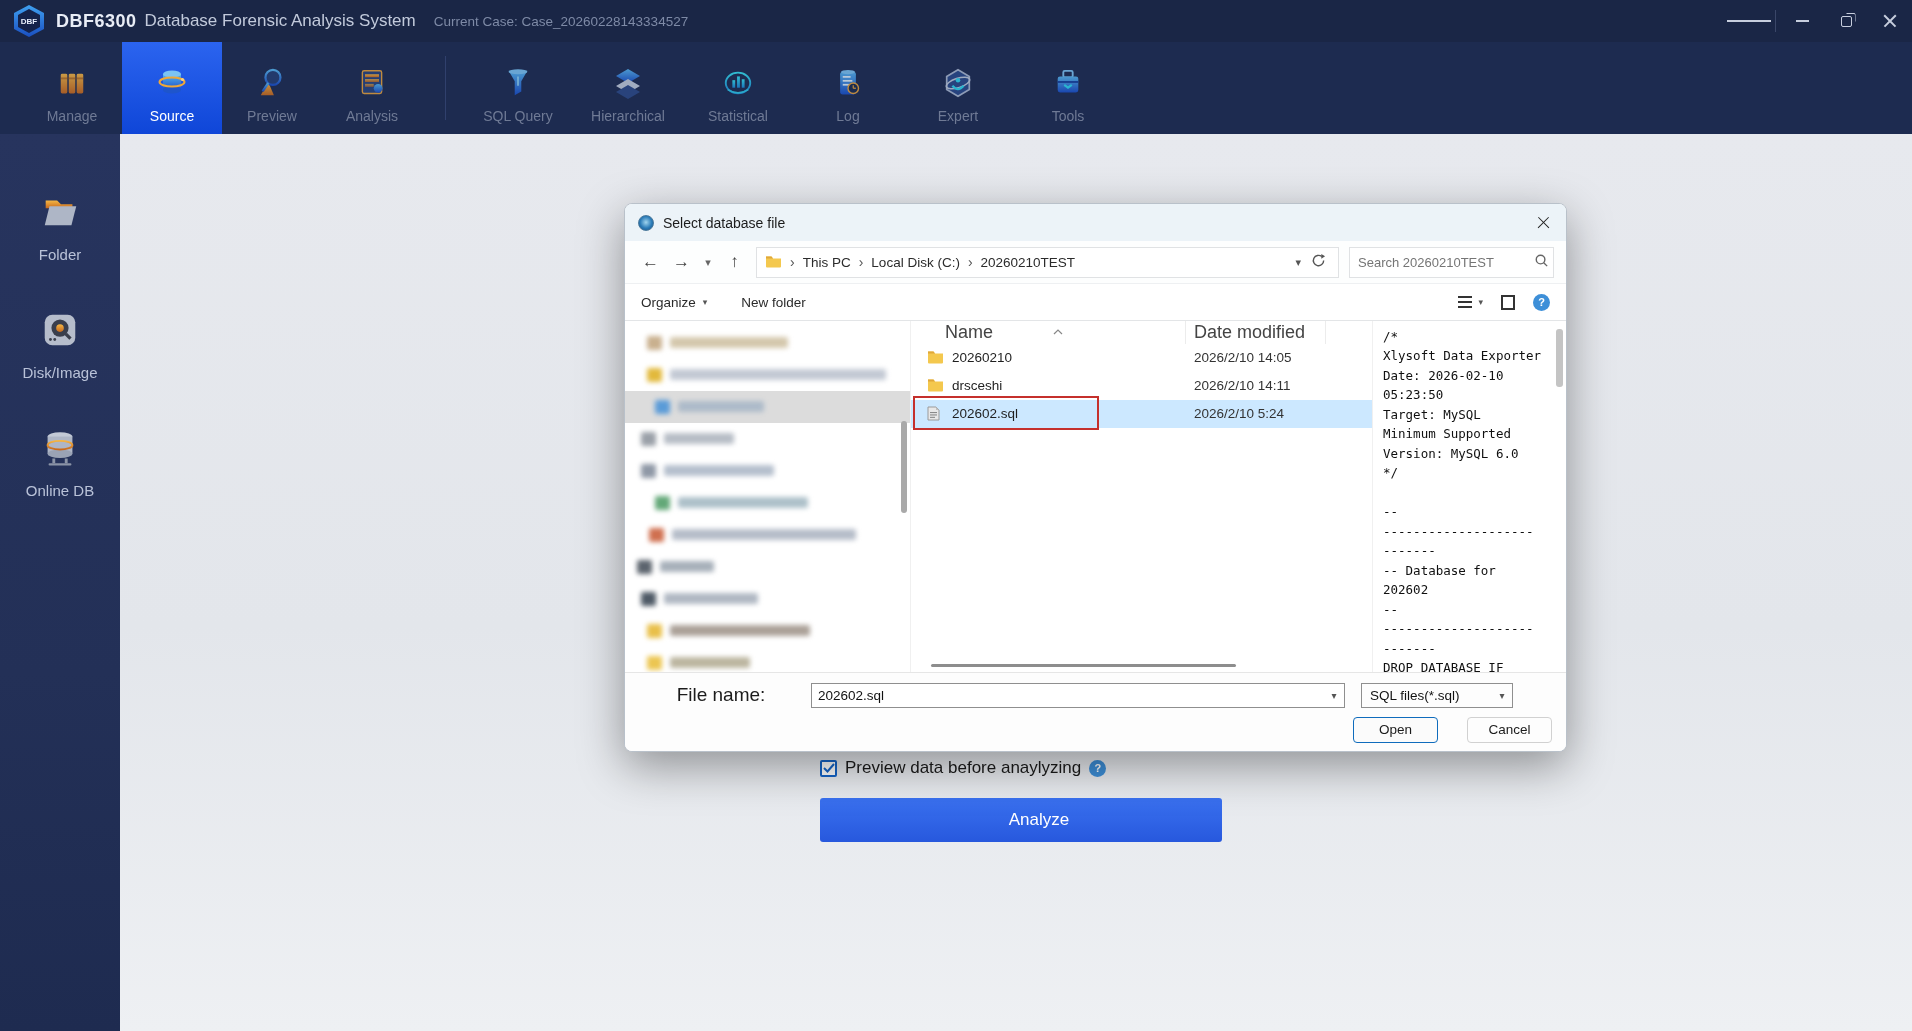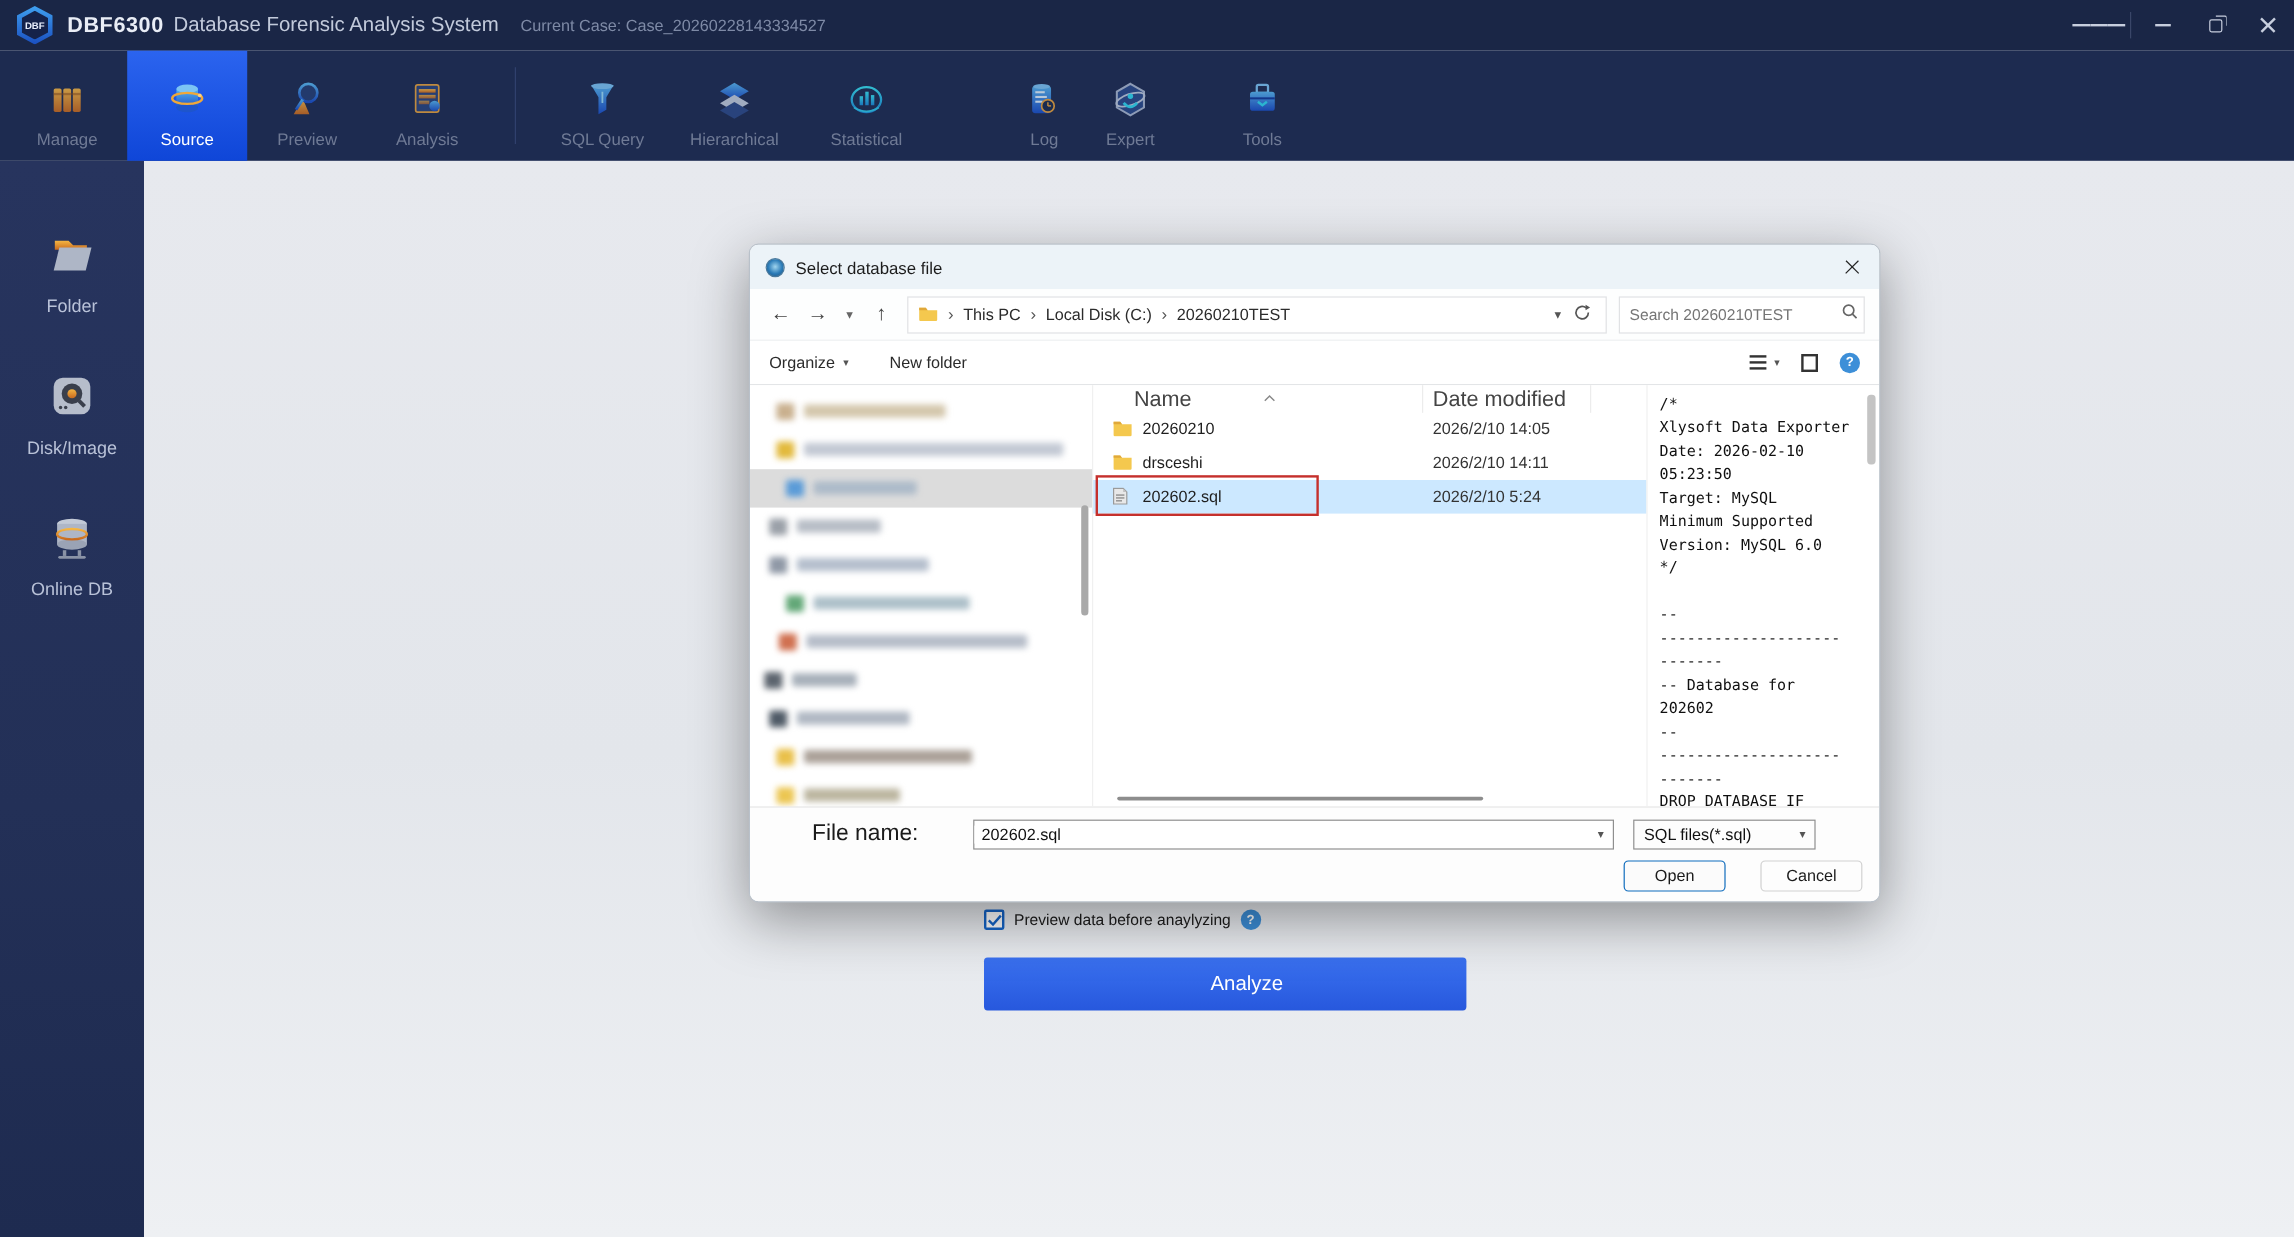--- a/index.html
+++ b/index.html
@@ -25,21 +25,21 @@
   .min-bar { width:13px; height:2px; background:#c7cede; }
   .max-sq { width:11px; height:11px; border:1.5px solid #c7cede; border-radius:2px; position:relative; }
   .max-sq::before { content:""; position:absolute; left:2px; top:-4px; width:10px; height:10px;
     border:1.5px solid #c7cede; border-radius:2px; clip-path:polygon(25% 0,100% 0,100% 75%,75% 75%,75% 25%,25% 25%); }
   .x-icon { position:relative; width:14px; height:14px; }
   .x-icon::before,.x-icon::after { content:""; position:absolute; left:-1px; top:6px; width:16px; height:1.6px; background:#c7cede; }
   .x-icon::before { transform:rotate(45deg);} .x-icon::after{ transform:rotate(-45deg);}
 
   
   .ribbon { position:absolute; left:0; top:42px; width:1912px; height:92px;
-    background:#1d2b50; display:flex; padding-left:6px; z-index:9; }
+    background:#1d2b50; display:flex; padding-left:22px; z-index:9; }
   .tab { width:100px; height:92px; display:flex; flex-direction:column; align-items:center;
     justify-content:flex-end; padding-bottom:10px; cursor:pointer; position:relative; }
   .tab .ticon { height:44px; display:flex; align-items:flex-end; justify-content:center; margin-bottom:8px; opacity:.8; }
   .tab .tlabel { font-size:14px; color:#6f7a95; }
   .tab.active { background:linear-gradient(180deg,#2b64ef 0%,#0f46d8 100%); }
   .tab.active .tlabel { color:#fff; }
   .tab.active .ticon { opacity:1; }
   .tab.divided { margin-left:46px; }
   .tab.divided::before { content:""; position:absolute; left:-23px; top:14px; height:64px; width:1px; background:#30406d; }
 
@@ -51,21 +51,21 @@
   .side-item .slabel { font-size:15px; color:#b9c2d8; }
   .side-item.active { background:linear-gradient(90deg,rgba(42,55,99,0) 0%,#5f6c93 55%,#a7afc6 100%); }
   .side-item.active .slabel { color:#fff; }
 
   
   .content { position:absolute; left:120px; top:134px; width:1792px; height:897px;
     background:linear-gradient(180deg,#e7e9ee 0%,#e3e6eb 55%,#eef0f3 100%); }
   .chk-row { position:absolute; left:700px; top:624px; display:flex; align-items:center; gap:8px; }
   .chk-box { width:17px; height:17px; border:2px solid #1565c8; background:#fff; border-radius:2px;
     display:flex; align-items:center; justify-content:center; cursor:pointer; }
-  .chk-label { font-size:13px; color:#1b1b1b; }
+  .chk-label { font-size:17px; color:#1b1b1b; }
   .help-circle { width:17px; height:17px; border-radius:50%; background:#3d8fd8; color:#fff;
     font-size:11px; font-weight:bold; display:flex; align-items:center; justify-content:center; cursor:pointer; }
   .analyze-btn { position:absolute; left:700px; top:664px; width:402px; height:44px; border:none;
     background:linear-gradient(180deg,#3a71f0,#2758dd); color:#fff; font-size:17px;
     font-family:"Liberation Sans",sans-serif; border-radius:3px; cursor:pointer;padding-left:36px; }
 
   
   .dialog { position:absolute; left:624px; top:203px; width:943px; height:549px; background:#fff;
     border:1px solid #b9c1ca; border-radius:8px; box-shadow:0 14px 46px rgba(0,0,0,.38); z-index:20;
     display:flex; flex-direction:column; overflow:hidden; }
@@ -272,21 +272,21 @@
       <svg width="32" height="34" viewBox="0 0 34 34">
           <ellipse cx="17" cy="17" rx="13" ry="11" fill="none" stroke="url(#gCy)" stroke-width="2"></ellipse>
           <rect x="11" y="14" width="3" height="8" fill="url(#gCy)"></rect>
           <rect x="16" y="10" width="3" height="12" fill="url(#gCy)"></rect>
           <rect x="21" y="13" width="3" height="9" fill="url(#gCy)"></rect>
           <path d="M6 24 Q17 31 28 24" fill="none" stroke="#2fc8e8" stroke-width="1.6"></path>
         </svg>
     </span>
     <span class="tlabel">Statistical</span>
   </div>
-  <div class="tab" style="margin-left:10px;align-items:flex-end;">
+  <div class="tab" style="margin-left:10px;">
     <span class="ticon">
       <svg width="28" height="34" viewBox="0 0 32 36">
           <rect x="7" y="5" width="18" height="26" rx="3" fill="url(#gBl)"></rect>
           <ellipse cx="16" cy="5.5" rx="8" ry="2.4" fill="#7cc4f4"></ellipse>
           <rect x="10" y="10" width="9" height="2" fill="#dff0fc"></rect>
           <rect x="10" y="14.5" width="11" height="2" fill="#dff0fc"></rect>
           <rect x="10" y="19" width="7" height="2" fill="#dff0fc"></rect>
           <circle cx="22" cy="24" r="6" fill="#1a2c50" stroke="#e8a23c" stroke-width="1.6"></circle>
           <line x1="22" y1="24" x2="22" y2="20.5" stroke="#e8a23c" stroke-width="1.4"></line>
           <line x1="22" y1="24" x2="25" y2="24" stroke="#e8a23c" stroke-width="1.4"></line>

